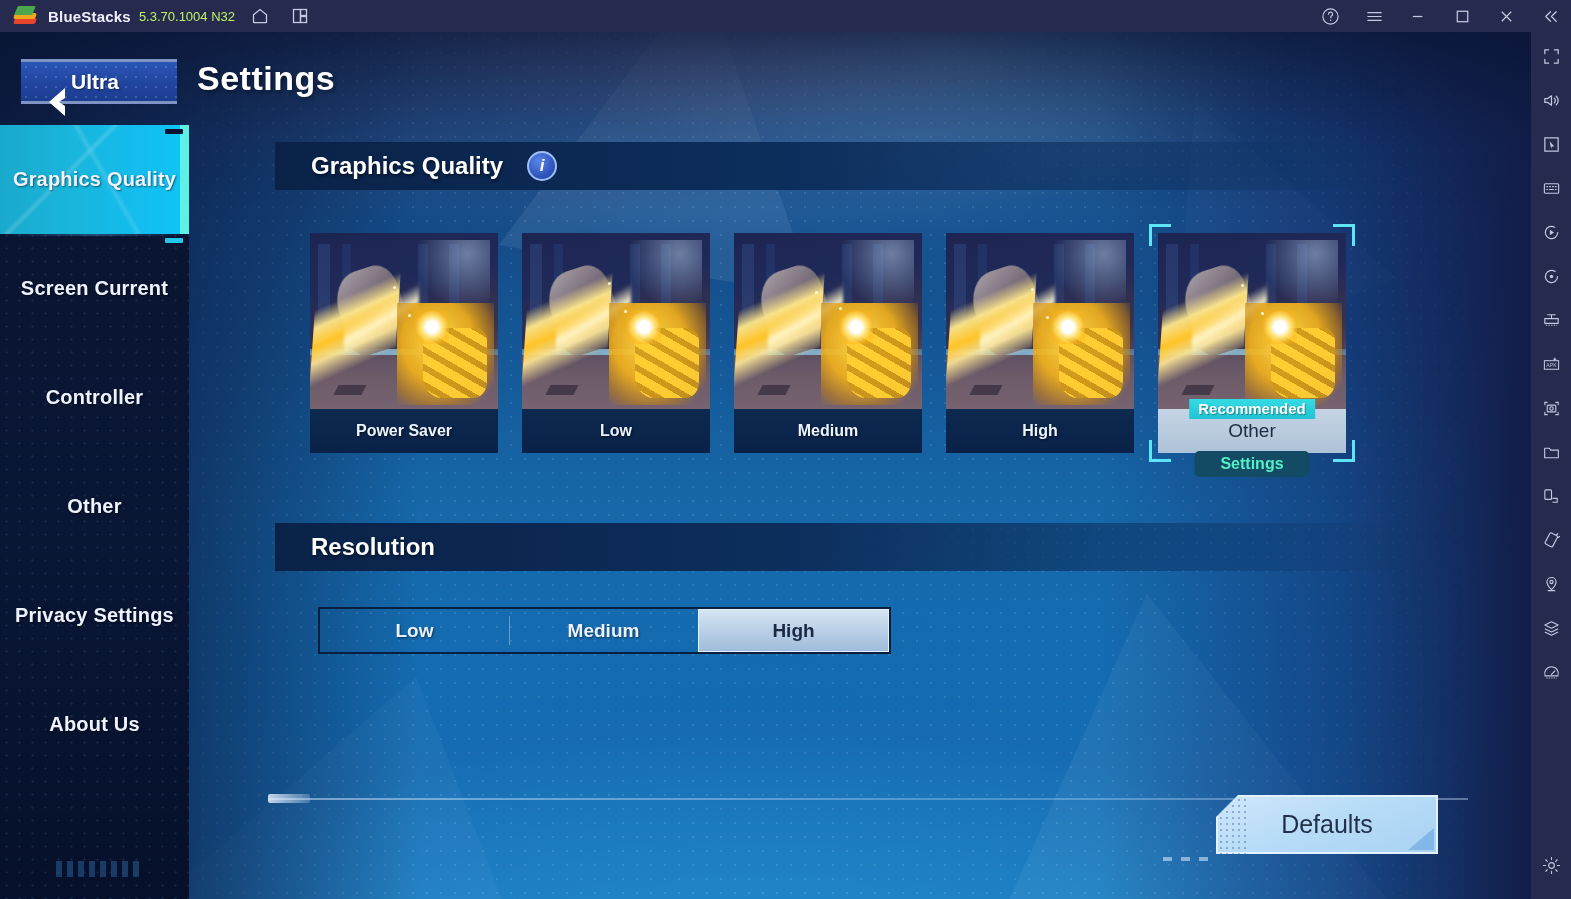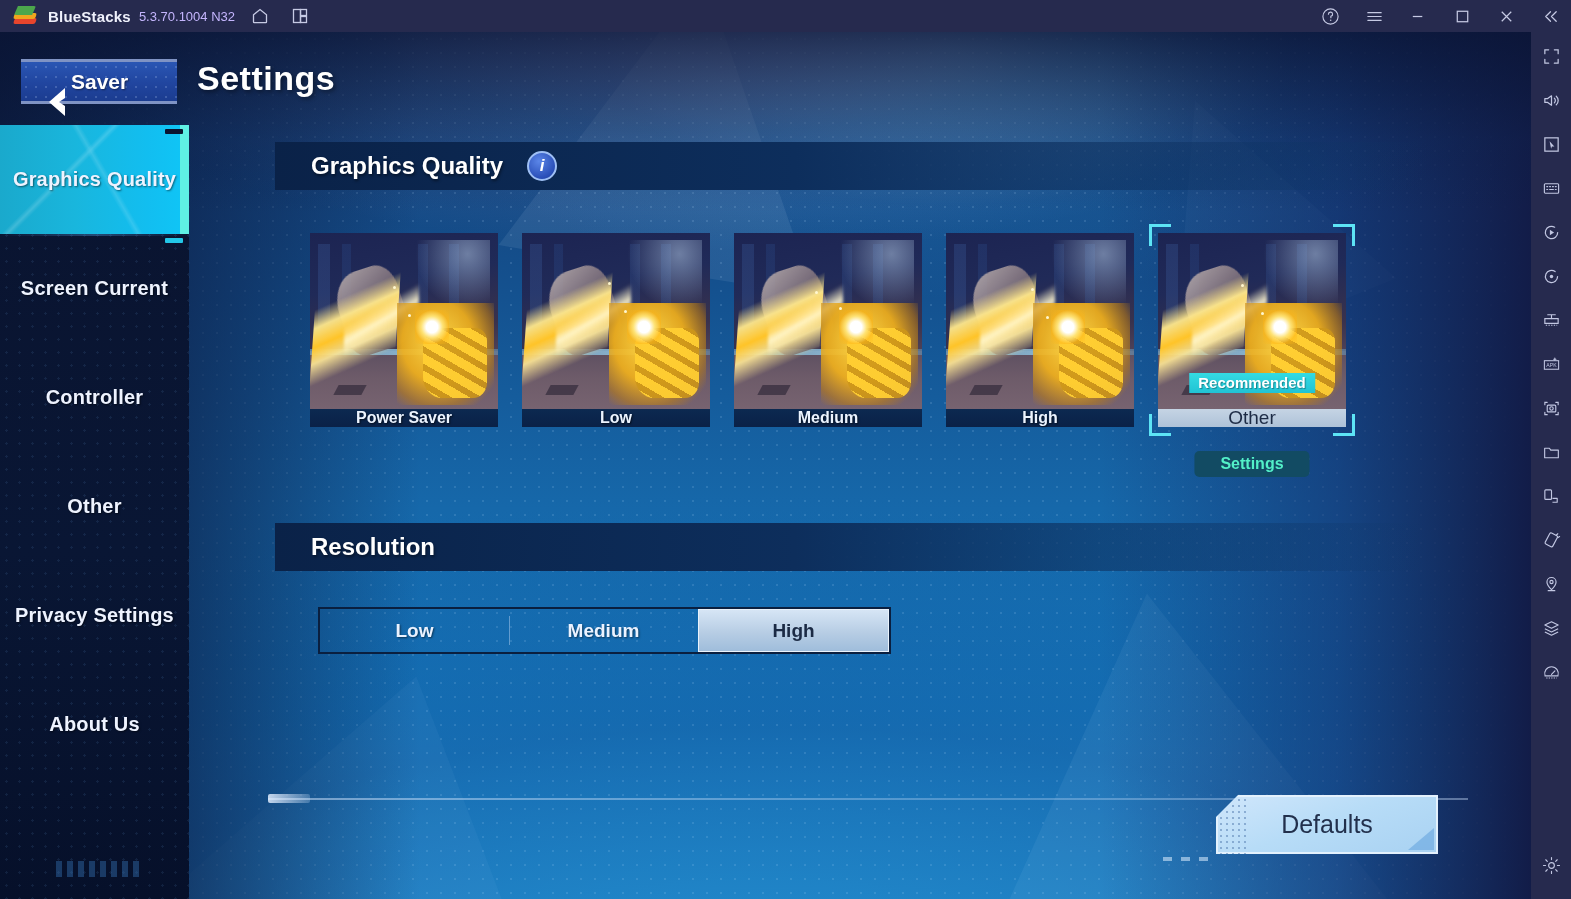--- a/index.html
+++ b/index.html
@@ -11,21 +11,21 @@
     position:absolute; left:0; top:0; width:1571px; height:32px;
     background:#262a4e; display:flex; align-items:center; z-index:50;
   }
   .bs-logo{ width:22px; height:22px; margin-left:14px; position:relative; flex:none; }
   .bs-logo i{ position:absolute; left:0; display:block; border-radius:2px; }
   .bs-logo i:nth-child(1){ top:13px; width:22px; height:6px; background:#e8452c; transform:skewX(-18deg); }
   .bs-logo i:nth-child(2){ top:8px;  width:22px; height:6px; background:#f0a51e; transform:skewX(-18deg); }
   .bs-logo i:nth-child(3){ top:1px;  width:22px; height:9px; background:#4ca64c;
       clip-path:polygon(18% 0,100% 0,82% 100%,0 100%); }
   .app-title{ color:#eef0fb; font-size:15px; font-weight:bold; margin-left:12px; letter-spacing:.2px; }
-  .app-version{ color:#c4b5fd; font-size:13px; margin-left:8px; }
+  .app-version{ color:#bef264; font-size:13px; margin-left:8px; }
   .tb-icon{ width:30px; height:30px; margin-left:10px; display:flex; align-items:center;
             justify-content:center; color:#c6cae4; }
   .tb-icon svg{ display:block; }
   .tb-right{ margin-left:auto; display:flex; align-items:center; padding-right:6px; }
   .tb-right .tb-icon{ margin-left:14px; }
 
   
   .stage{ position:absolute; left:0; top:32px; width:1531px; height:867px; overflow:hidden; }
   .bg-base{ position:absolute; inset:0;
     background:
@@ -139,21 +139,21 @@
      background:repeating-linear-gradient(30deg,rgba(255,206,50,.95) 0 9px,rgba(205,150,25,.85) 9px 15px);
      border-radius:26% 18% 22% 30%; filter:blur(.4px); }
   .thumb .foe{ position:absolute; left:16%; top:20%; width:34%; height:48%;
      background:linear-gradient(150deg,rgba(188,176,176,.9),rgba(112,96,108,.85) 55%,rgba(70,62,80,.8));
      border-radius:42% 30% 30% 24%; transform:rotate(-18deg); filter:blur(.3px); }
   .thumb .core{ position:absolute; left:56%; top:44%; width:34px; height:34px;
      background:radial-gradient(circle,#fff 0 24%,rgba(255,228,120,.95) 45%,rgba(255,180,20,.45) 70%,rgba(255,180,20,0) 100%); }
   .thumb .spark{ position:absolute; width:3px; height:3px; background:#fff7cf; border-radius:50%; }
   .thumb .glow-t{ position:absolute; right:4%; top:4%; width:40%; height:40%;
      background:radial-gradient(ellipse at 70% 20%,rgba(205,230,255,.45),rgba(205,230,255,0) 70%); }
-  .cap{ height:18px; background:linear-gradient(180deg,#0c2950 0%,#0a2147 100%);
+  .cap{ height:44px; background:linear-gradient(180deg,#0c2950 0%,#0a2147 100%);
      display:flex; align-items:center; justify-content:center; }
   .cap .nm{ color:#ecf4ff; font-size:16px; font-weight:bold; text-shadow:1px 1px 2px rgba(0,0,0,.6); }
   .card.selected .cap{ background:linear-gradient(180deg,#c5d4e4 0%,#aec2d8 100%); }
   .card.selected .cap .nm{ color:#1d2b45; text-shadow:none; font-weight:normal; font-size:19px; }
   .brackets i{ position:absolute; width:22px; height:22px; border:3px solid #5de4f5; pointer-events:none; }
   .brackets i.tl{ left:-9px; top:-9px; border-right:0; border-bottom:0; }
   .brackets i.tr{ right:-9px; top:-9px; border-left:0; border-bottom:0; }
   .brackets i.bl{ left:-9px; bottom:-9px; border-right:0; border-top:0; }
   .brackets i.br{ right:-9px; bottom:-9px; border-left:0; border-top:0; }
   .rec-badge{ position:absolute; left:50%; transform:translateX(-50%); bottom:34px;
@@ -278,21 +278,21 @@
 
 <div class="leftnav">
   <div class="nav-bg"></div>
 
   <div class="back-btn">
     <span class="back-chev">
       <svg width="40" height="40" viewBox="0 0 40 40">
           <path d="M30 6L14 20l16 14V24l-6-4 6-4z" fill="#ffffff"></path>
         </svg>
     </span>
-    <span class="back-label">Saver</span>
+    <span class="back-label">Ultra</span>
   </div>
 
   <div style="position:absolute; left:0; top:93px; width:189px;">
     <div class="nav-item active">
       <i class="tick"></i>
       <span class="lbl">Graphics Quality</span>
     </div>
     <div class="nav-item">
       <i class="sep"></i>
       <i class="tick"></i>

